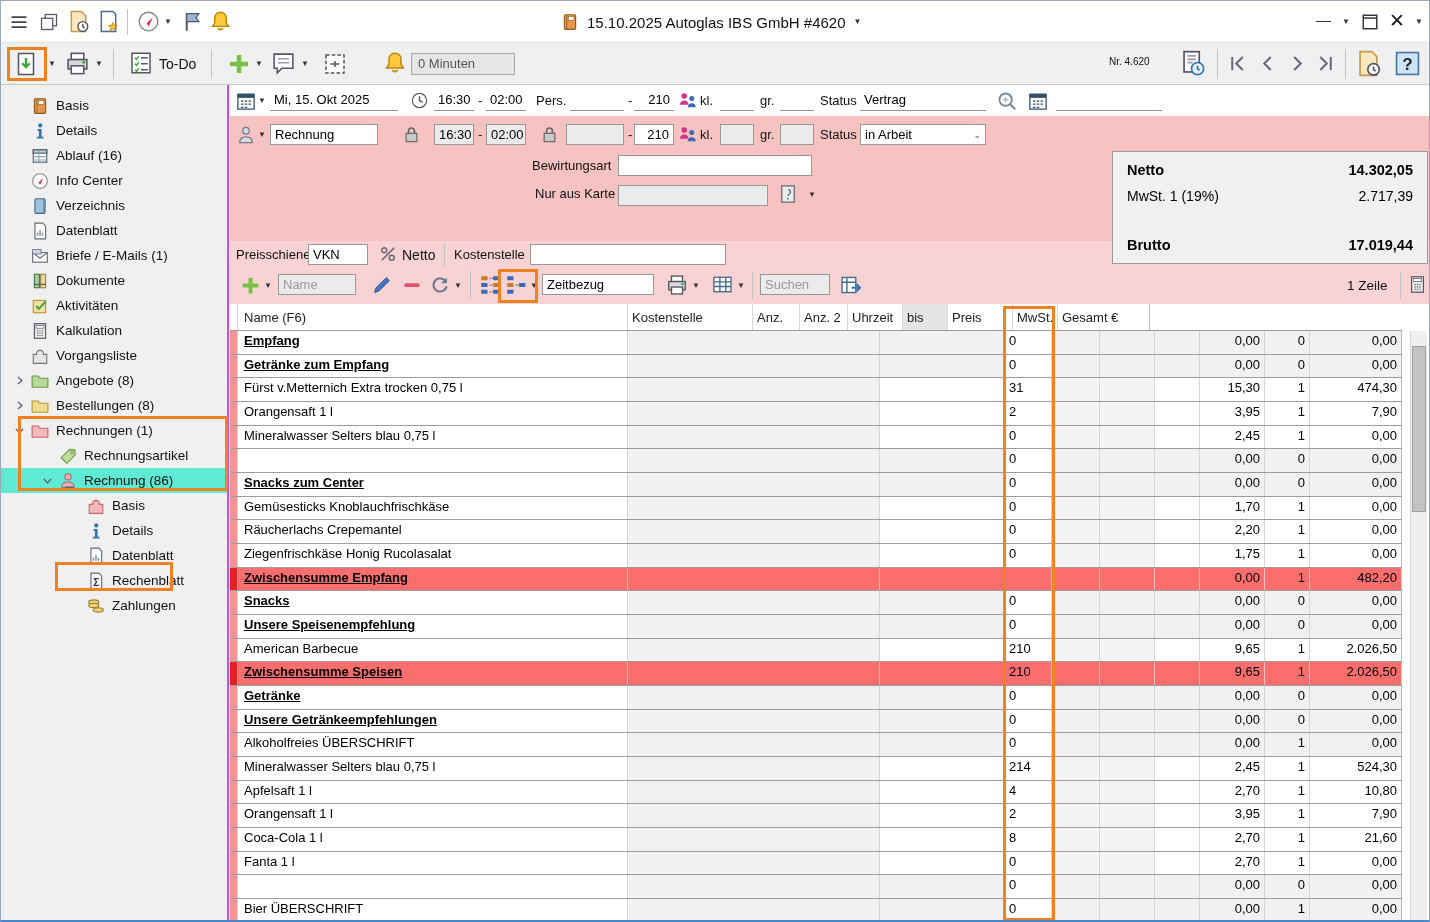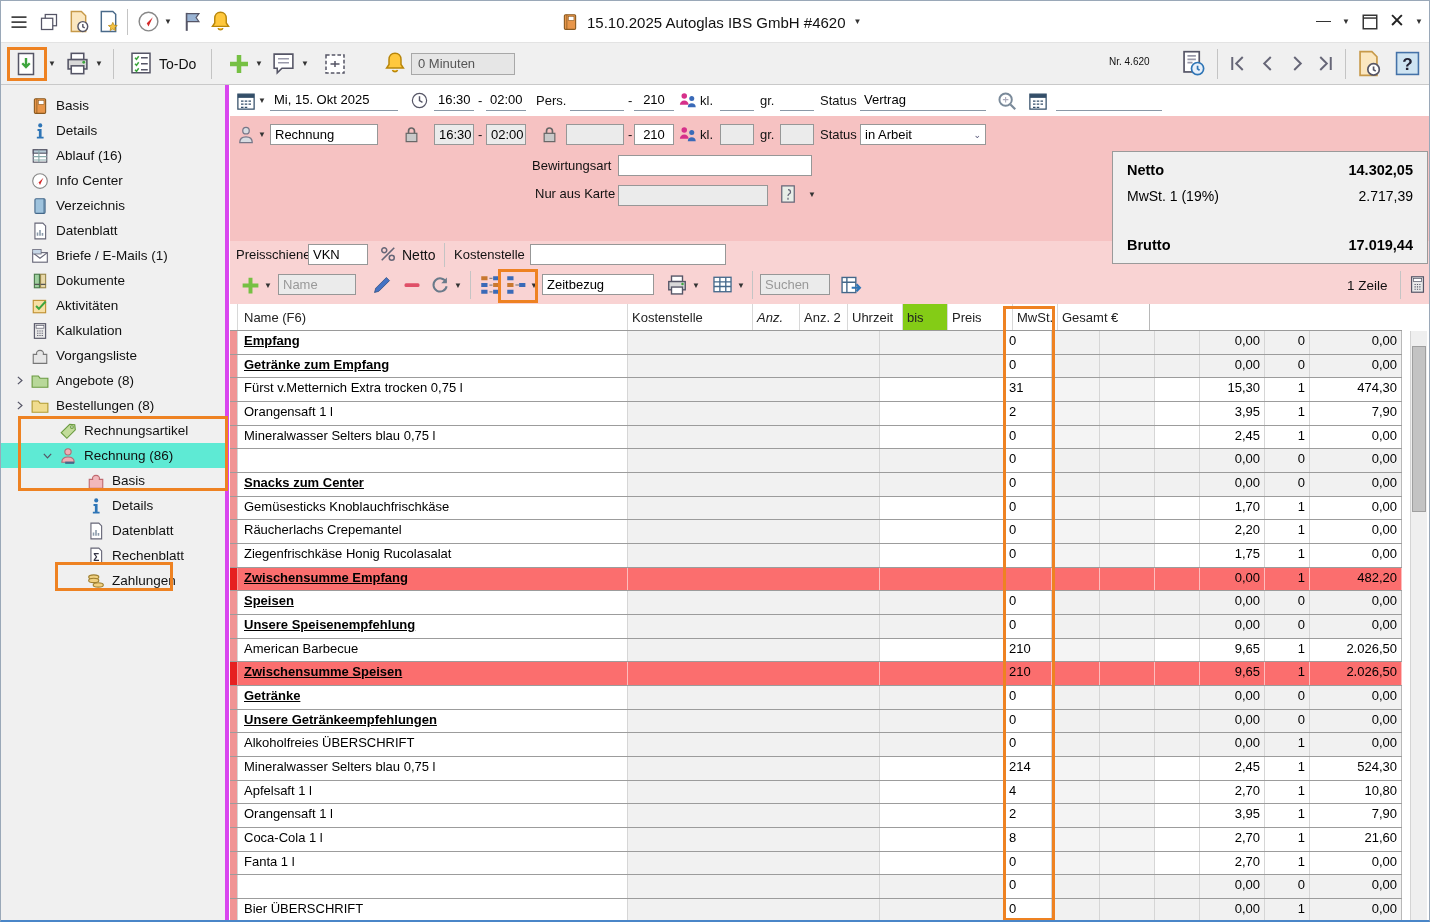--- a/index.html
+++ b/index.html
@@ -13,36 +13,36 @@
 .vsep{width:1px;background:#c4c4c4}
 .lbl{font-size:13px;color:#111;white-space:nowrap}
 
 .titlebar{position:absolute;left:0;top:0;width:100%;height:42px;background:#fff;border-bottom:1px solid #e3e3e3}
 .titlegrp{position:absolute;left:560px;top:0;height:42px;display:flex;align-items:center;gap:8px}
 .title-text{font-size:15px;color:#111;white-space:nowrap}
 
 .toolbar{position:absolute;left:0;top:42px;width:100%;height:42px;background:#f0f0f0;border-bottom:1px solid #c9c9c9}
 .minfield{border:1px solid #a8a8a8;background:#e6e6e6;font-size:13px;color:#555;padding:2px 6px}
 
-.sidebar{position:absolute;left:0;top:84px;width:228px;bottom:0;background:#f0f0f0;border-right:4px solid #d946ef;padding-top:8px}
+.sidebar{position:absolute;left:0;top:84px;width:228px;bottom:0;background:#f0f0f0;border-right:2px solid #d946ef;padding-top:8px}
 .sb-item{height:25px;display:flex;align-items:center;font-size:13.5px;color:#111;cursor:default;white-space:nowrap}
 .sb-item.lvl1{padding-left:12px}.sb-item.lvl2{padding-left:40px}.sb-item.lvl3{padding-left:68px}
 .sb-item.selected{background:#5eead4}
 .sb-chev{width:18px;height:14px;display:inline-flex;flex:none}
 .sb-chev svg{width:13px;height:13px}
 .sb-ico{width:18px;height:18px;display:inline-flex;flex:none;margin-right:7px}
 .sb-ico svg{width:100%;height:100%}
 
 .main{position:absolute;left:229px;top:84px;right:0;bottom:0;background:#fff}
 .band-pink{position:absolute;left:0;top:31px;width:100%;height:125px;background:#f6c2c2}
 .band-light{position:absolute;left:0;top:156px;width:100%;height:63px;background:#f9d3d3}
 .fld-ul{position:absolute;height:21px;background:#fff;border-bottom:1px solid #8a98a6;font-size:13px;padding:2px 4px;white-space:nowrap}
 .fld-box{position:absolute;height:21px;background:#fff;border:1px solid #979797;font-size:13px;padding:2px 4px;white-space:nowrap}
 .fld-dis{background:#ebebeb}
-.r{text-align:center}
+.r{text-align:right}
 .summary{position:absolute;left:882px;top:66px;width:316px;height:113px;background:#f0f0f0;border:1px solid #9a9a9a;
          display:flex;flex-direction:column;padding:10px 14px;font-size:14px}
 .sumrow{display:flex;justify-content:space-between;margin-bottom:10px}
 .sumrow.b{font-weight:bold;font-size:14.5px}
 .combofld{display:flex;align-items:center;justify-content:space-between}
 
 .grid{position:absolute;left:0;top:219px;right:0;bottom:0;background:#fff}
 .ghead{display:flex;width:1172px;height:27px;background:#fff;border-bottom:1px solid #9a9a9a;align-items:center}
 .hcell{font-size:13px;color:#222;padding:0 4px;border-right:1px solid #d8d8d8;height:100%;display:flex;align-items:center;white-space:nowrap;overflow:hidden}
 .trow{display:flex;width:1172px;height:23.68px;border-bottom:1px solid #9c9c9c;background:#fff}
@@ -380,20 +380,33 @@
               <path d="M6 3.5l5 4.5-5 4.5" fill="none" stroke="#556" stroke-width="1.5"></path>
             </svg>
           </span>
           <span class="sb-ico">
             <svg viewBox="0 0 16 16">
               <path d="M1 3.5h5.5L8 5.5h7v8H1z" fill="#f0dc8e" stroke="#b09a30"></path>
             </svg>
           </span>
           <span>Bestellungen (8)</span>
         </div>
+        <div class="sb-item lvl1">
+          <span class="sb-chev">
+            <svg viewBox="0 0 16 16">
+              <path d="M3.5 6l4.5 5 4.5-5" fill="none" stroke="#556" stroke-width="1.5"></path>
+            </svg>
+          </span>
+          <span class="sb-ico">
+            <svg viewBox="0 0 16 16">
+              <path d="M1 3.5h5.5L8 5.5h7v8H1z" fill="#f2b8bc" stroke="#c06a70"></path>
+            </svg>
+          </span>
+          <span>Rechnungen (1)</span>
+        </div>
         <div class="sb-item lvl2">
           <span class="sb-chev"></span>
           <span class="sb-ico">
             <svg viewBox="0 0 16 16">
               <path d="M2 9.5l7.5-7.5 4.5.5.5 4.5L7 14.5z" fill="#c2dc9a" stroke="#6a9a40"></path>
               <circle cx="11.5" cy="4.5" r="1.2" fill="#fff" stroke="#6a9a40"></circle>
             </svg>
           </span>
           <span>Rechnungsartikel</span>
         </div>
@@ -686,24 +699,24 @@
           <rect x="4.5" y="3" width="7" height="2.5" fill="#fff" stroke="#556" stroke-width=".6"></rect>
           <path d="M5.5 8h1M7.5 8h1M9.5 8h1M5.5 10h1M7.5 10h1M9.5 10h1M5.5 12h1M7.5 12h1M9.5 12h1" stroke="#556"></path>
         </svg>
       </span>
 
     <div class="grid">
       <div class="ghead" id="grid-header">
           <div class="hcell c-strip" style="background: rgb(255, 255, 255);"></div>
           <div class="hcell c-name" style="background: rgb(255, 255, 255); text-align: left;">Name (F6)</div>
           <div class="hcell c-kost" style="background: rgb(255, 255, 255); text-align: left;">Kostenstelle</div>
-          <div class="hcell c-anz" style="background: rgb(255, 255, 255); text-align: left; font-style: italic;">Anz.</div>
+          <div class="hcell c-anz" style="background: rgb(255, 255, 255); text-align: left;">Anz.</div>
           <div class="hcell c-anz2" style="background: rgb(255, 255, 255); text-align: left;">Anz. 2</div>
           <div class="hcell c-uhr" style="background: rgb(255, 255, 255); text-align: left;">Uhrzeit</div>
-          <div class="hcell c-bis" style="background: #84cc16; text-align: center;">bis</div>
+          <div class="hcell c-bis" style="background: #e5e5e5; text-align: center;">bis</div>
           <div class="hcell c-preis" style="background: rgb(255, 255, 255); text-align: left;">Preis</div>
           <div class="hcell c-mwst" style="background: rgb(255, 255, 255); text-align: left;">MwSt.</div>
           <div class="hcell c-ges" style="background: rgb(255, 255, 255); text-align: left;">Gesamt €</div>
         </div>
       <div id="grid-body">
           <div class="trow category">
             <div class="cell c-strip"></div>
             <div class="cell c-name">Empfang</div>
             <div class="cell c-rolle"></div>
             <div class="cell c-kost"></div>
@@ -840,21 +853,21 @@
             <div class="cell c-anz"></div>
             <div class="cell c-anz2"></div>
             <div class="cell c-uhr"></div>
             <div class="cell c-bis"></div>
             <div class="cell c-preis">0,00</div>
             <div class="cell c-mwst">1</div>
             <div class="cell c-ges">482,20</div>
           </div>
           <div class="trow category">
             <div class="cell c-strip"></div>
-            <div class="cell c-name">Speisen</div>
+            <div class="cell c-name">Snacks</div>
             <div class="cell c-rolle"></div>
             <div class="cell c-kost"></div>
             <div class="cell c-anz">0</div>
             <div class="cell c-anz2"></div>
             <div class="cell c-uhr"></div>
             <div class="cell c-bis"></div>
             <div class="cell c-preis">0,00</div>
             <div class="cell c-mwst">0</div>
             <div class="cell c-ges">0,00</div>
           </div>

